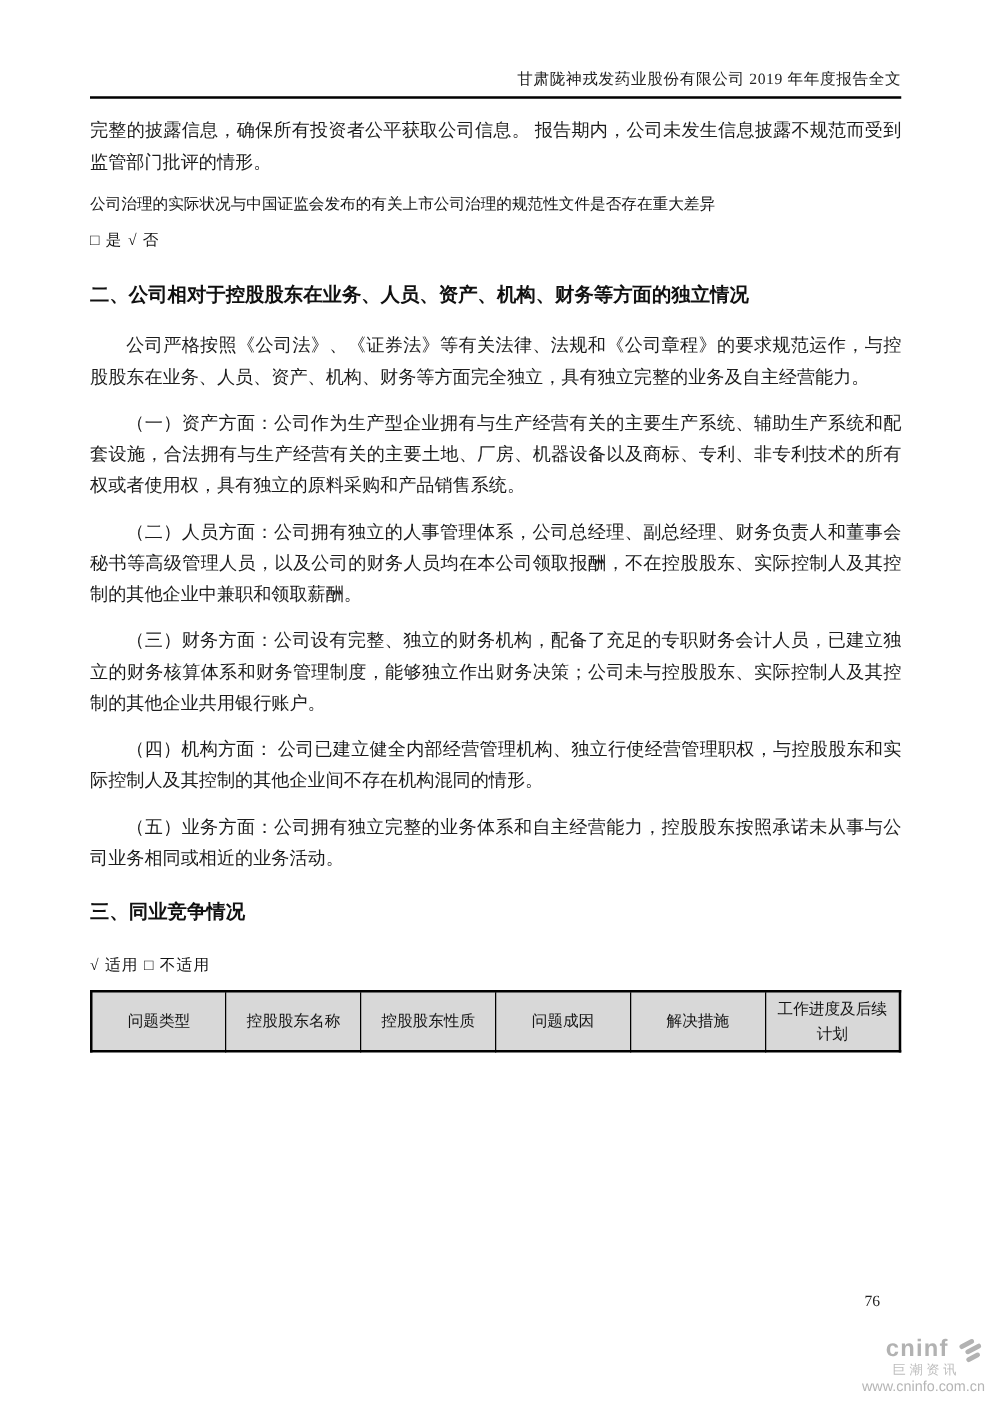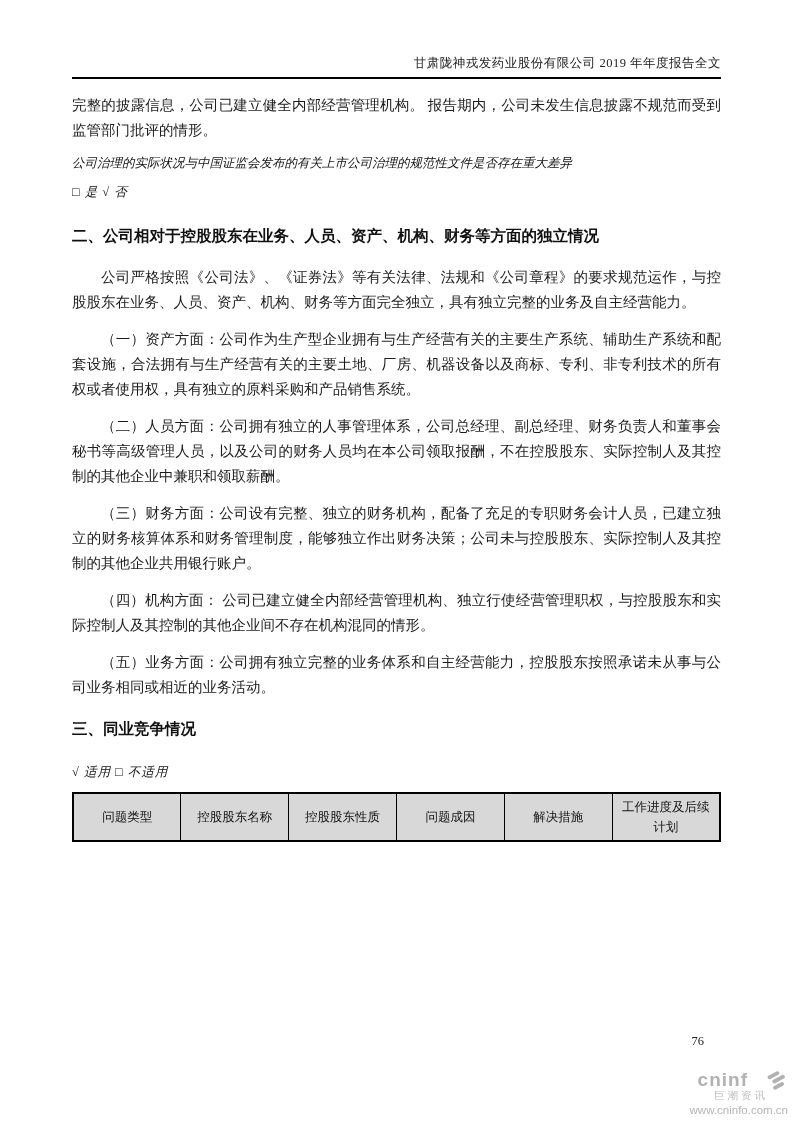--- a/index.html
+++ b/index.html
@@ -28,21 +28,21 @@
   }
   .p-body {
     font-size: 14.5px; line-height: 25px;
     text-align: justify; text-indent: 2em;
     margin: 12px 0 0 0;
   }
   .no-indent { text-indent: 0; }
   .p-intro { margin-top: 14px; }
   .small-line {
     font-size: 12.5px; line-height: 17px;
-    margin: 12px 0 0 0; color: #141414; font-style: italic;
+    margin: 12px 0 0 0; color: #141414;
   }
   .check-line { letter-spacing: 1px; }
   .h-section {
     font-family: Liberation Mono, monospace;
     font-size: 15.5px; font-weight: bold; color: #111;
     margin: 25px 0 0 0; line-height: 22px;
   }
   .sec2-first { margin-top: 17px; }
   .h-sec3 { margin-top: 19px; }
   .apply-line { margin-top: 23px; }
@@ -72,21 +72,21 @@
   }
   .watermark {
     position: absolute; right: 5px; top: 1069px;
     text-align: right;
     font-family: "Liberation Sans", "DejaVu Sans", sans-serif;
     color: #b2b2b2;
     user-select: none;
   }
   .wm-brand-row {
     display: flex; align-items: center; justify-content: flex-end;
-    gap: 18px; line-height: 20px;
+    gap: 7px; line-height: 20px;
   }
   .wm-brand {
     font-size: 19px; font-weight: bold; letter-spacing: 1px; color: #b2b2b2;
   }
   .wm-icon { display: inline-flex; width: 22px; height: 22px; }
   .wm-sub {
     font-size: 10.5px; letter-spacing: 3px; color: #bcbcbc;
     margin: -2px 20px 0 0;
   }
   .wm-url { font-size: 11.5px; color: #b5b5b5; margin-top: 1px; }
@@ -94,21 +94,21 @@
 </head>
 <body>
 
 <div class="page">
 
   <div class="doc-header">
     <div class="header-title">甘肃陇神戎发药业股份有限公司 2019 年年度报告全文</div>
     <hr class="header-rule">
   </div>
 
-  <p class="p-body no-indent p-intro">完整的披露信息，公司已建立健全内部经营管理机构。 报告期内，公司未发生信息披露不规范而受到监管部门批评的情形。</p>
+  <p class="p-body no-indent p-intro">完整的披露信息，确保所有投资者公平获取公司信息。 报告期内，公司未发生信息披露不规范而受到监管部门批评的情形。</p>
 
   <p class="small-line">公司治理的实际状况与中国证监会发布的有关上市公司治理的规范性文件是否存在重大差异</p>
   <p class="small-line check-line">□ 是 √ 否</p>
 
   <h2 class="h-section">二、公司相对于控股股东在业务、人员、资产、机构、财务等方面的独立情况</h2>
 
   <p class="p-body sec2-first">公司严格按照《公司法》、《证券法》等有关法律、法规和《公司章程》的要求规范运作，与控股股东在业务、人员、资产、机构、财务等方面完全独立，具有独立完整的业务及自主经营能力。</p>
   <p class="p-body">（一）资产方面：公司作为生产型企业拥有与生产经营有关的主要生产系统、辅助生产系统和配套设施，合法拥有与生产经营有关的主要土地、厂房、机器设备以及商标、专利、非专利技术的所有权或者使用权，具有独立的原料采购和产品销售系统。</p>
   <p class="p-body">（二）人员方面：公司拥有独立的人事管理体系，公司总经理、副总经理、财务负责人和董事会秘书等高级管理人员，以及公司的财务人员均在本公司领取报酬，不在控股股东、实际控制人及其控制的其他企业中兼职和领取薪酬。</p>
   <p class="p-body">（三）财务方面：公司设有完整、独立的财务机构，配备了充足的专职财务会计人员，已建立独立的财务核算体系和财务管理制度，能够独立作出财务决策；公司未与控股股东、实际控制人及其控制的其他企业共用银行账户。</p>

